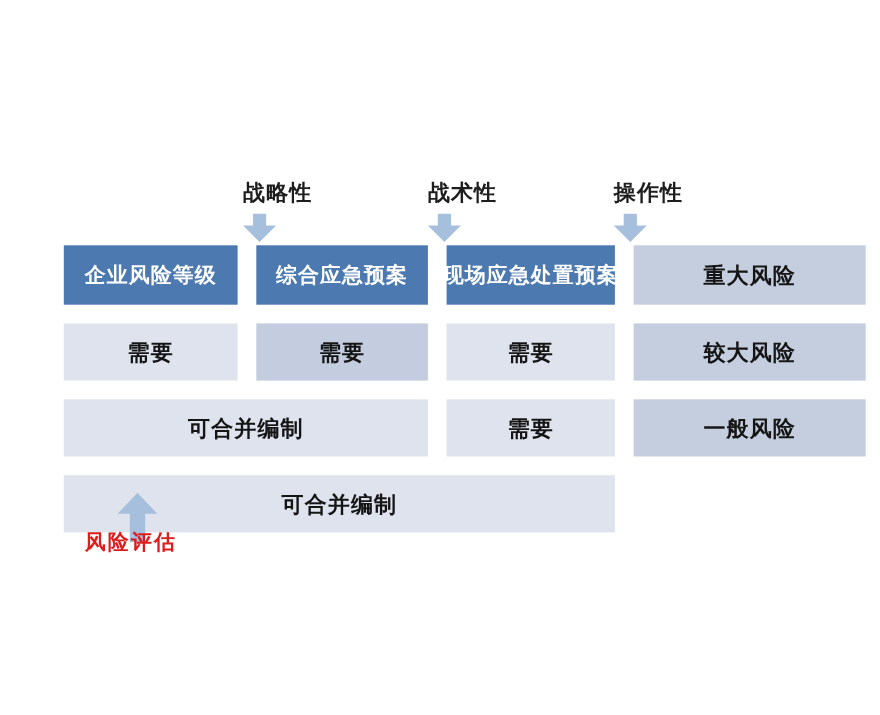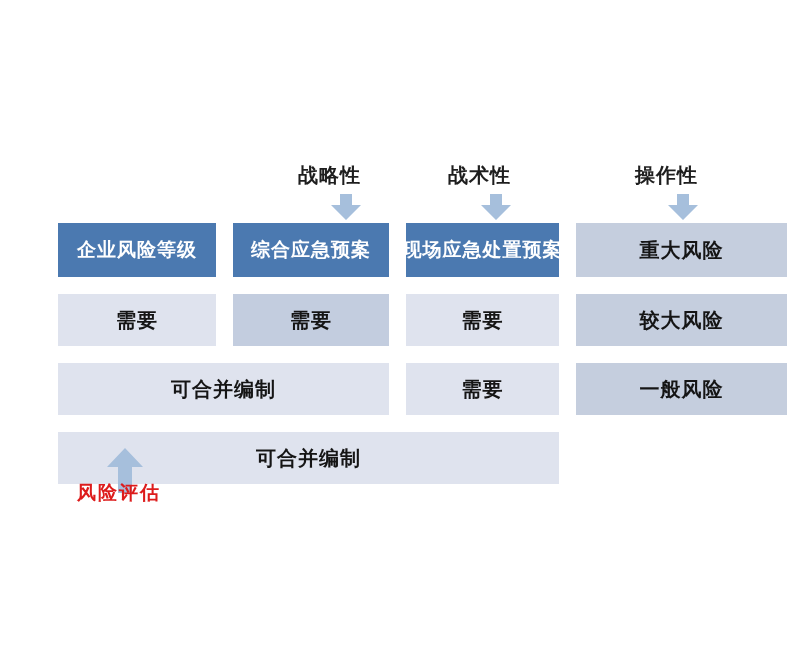--- a/index.html
+++ b/index.html
@@ -12,21 +12,21 @@
     overflow: hidden;
   }
 
   
   .marker {
     position: absolute;
     top: 162px;
     transform: translateX(-50%);
     display: flex;
     flex-direction: column;
-    align-items: flex-end;
+    align-items: flex-start;
     width: 140px;
   }
   .marker .marker-label {
     font-size: 20px;
     font-weight: bold;
     color: #1e1e1e;
     letter-spacing: 1px;
     font-family: "DejaVu Sans", "Liberation Sans", sans-serif;
     white-space: nowrap;
   }
@@ -102,21 +102,21 @@
 <div class="canvas">
 
   <div class="marker" style="left:291px">
     <div class="marker-label">战略性</div>
     <div class="arrow-down">
       <svg width="30" height="26" viewBox="0 0 30 26">
           <polygon points="9,0 21,0 21,11 30,11 15,26 0,11 9,11" fill="currentColor"></polygon>
         </svg>
     </div>
   </div>
-  <div class="marker" style="left:441px">
+  <div class="marker" style="left:459px">
     <div class="marker-label">战术性</div>
     <div class="arrow-down">
       <svg width="30" height="26" viewBox="0 0 30 26">
           <polygon points="9,0 21,0 21,11 30,11 15,26 0,11 9,11" fill="currentColor"></polygon>
         </svg>
     </div>
   </div>
   <div class="marker" style="left:628px">
     <div class="marker-label">操作性</div>
     <div class="arrow-down">

